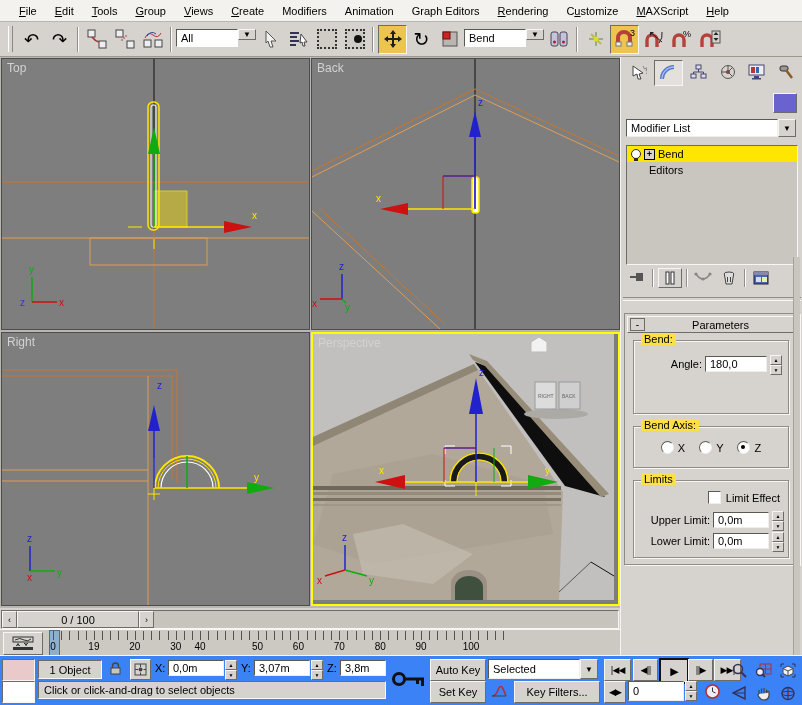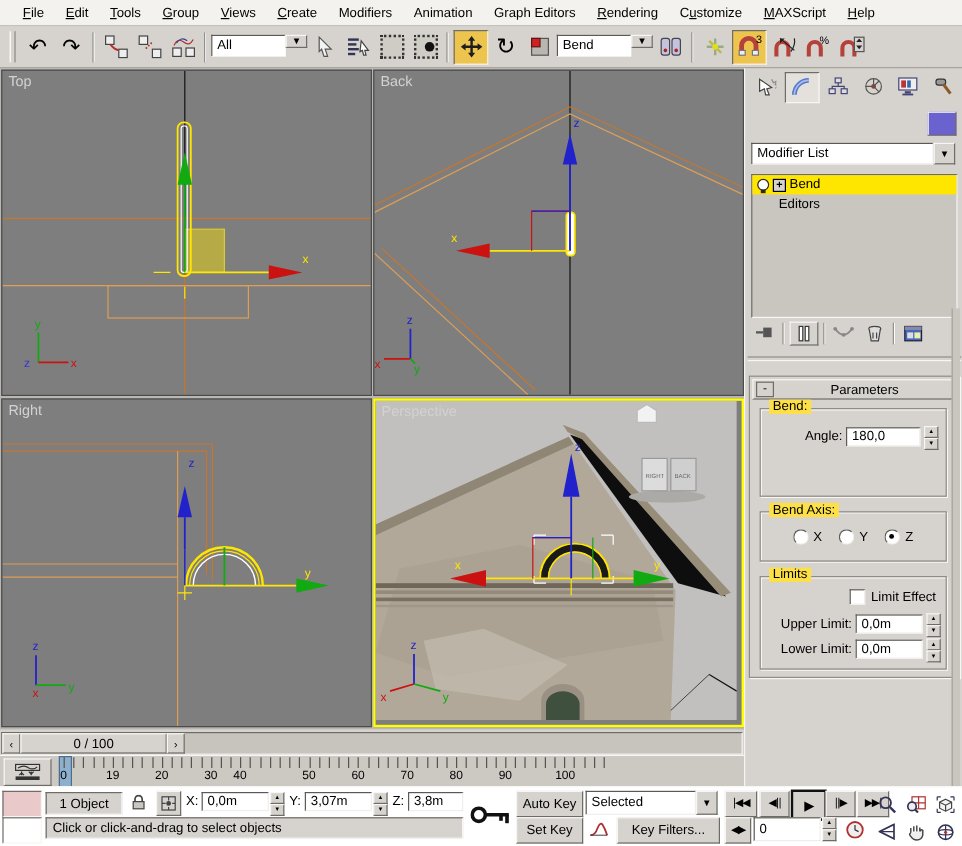--- a/index.html
+++ b/index.html
@@ -62,21 +62,21 @@
   .radio-item{display:inline-flex;align-items:center;gap:4px;margin:0 7px;}
   .checkbox{width:11px;height:11px;background:#fff;border:1px solid;border-color:#5b5953 #efeeeb #efeeeb #5b5953;display:inline-block;}
   
   #timeslider{position:absolute;left:0;top:608px;width:620px;height:21px;background:#d6d3ce;}
   #trackbar{position:absolute;left:0;top:629px;width:620px;height:26px;background:#ccc9c3;
             border-top:1px solid #f7f6f4;}
   .tick{position:absolute;top:1px;width:1px;height:9px;background:#55534e;}
   .ticknum{position:absolute;top:11px;font-size:10px;transform:translateX(-50%);}
   #frame-marker{position:absolute;top:0;width:9px;height:24px;background:#8fb0cd;border:1px solid #4a6e8e;}
   
-  #statusbar{position:absolute;left:0;top:655px;width:802px;height:50px;background:#ffffff;border-top:1px solid #f7f6f4;}
+  #statusbar{position:absolute;left:0;top:655px;width:802px;height:50px;background:#3b82f6;border-top:1px solid #f7f6f4;}
   .sbtn{display:flex;align-items:center;justify-content:center;font-size:11px;}
   .transport{font-family:"DejaVu Sans",sans-serif;font-size:9px;letter-spacing:-1px;}
   .navbtn{width:23px;height:22px;display:flex;align-items:center;justify-content:center;}
   
   svg.ic{display:block;}
 </style>
 </head>
 <body>
 
 <div id="app">

